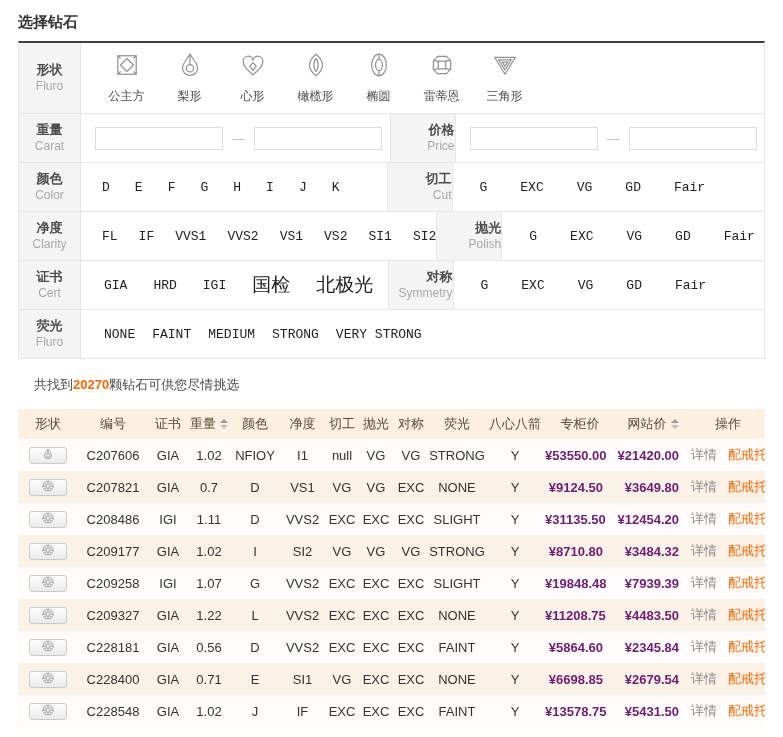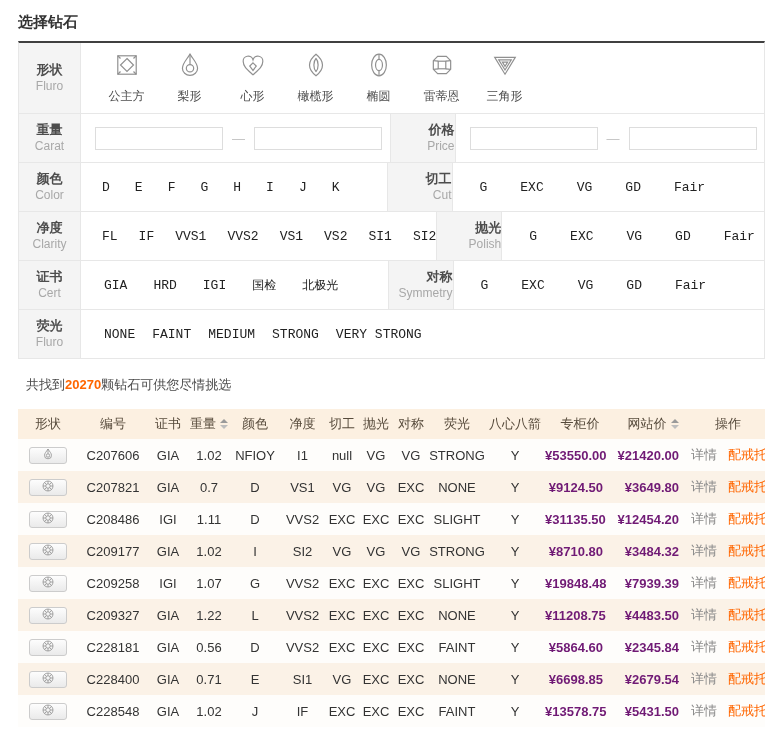--- a/index.html
+++ b/index.html
@@ -37,26 +37,26 @@
     width:128px; height:23px; border:1px solid #ddd; background:#fff; outline:none;
     font-family:"Liberation Sans",sans-serif; font-size:12px; padding:0 4px;
   }
   .range .dash { margin:0 9px; color:#c0c0c0; font-size:13px; }
 
   .opts { display:flex; align-items:center; font-family:"Liberation Mono","DejaVu Sans Mono",monospace; font-size:13px; color:#222; white-space:nowrap; }
   .opt { cursor:pointer; }
   .opts-color   { gap:25px; padding-left:21px; }
   .opts-clarity { gap:21px; padding-left:21px; }
   .opts-cert    { gap:26px; padding-left:23px; }
-  .opts-cert .opt-cn { font-family:Liberation Mono, monospace; font-size:12px; }
+  .opts-cert .opt-cn { font-family:Liberation Mono, monospace; font-size:19px; }
   .opts-fluro   { gap:17px; padding-left:23px; }
   .opts-grade   { gap:33px; padding-left:27px; }
 
   
-  .summary { margin:17px 8px 0; font-size:13px; color:#4a4a4a; }
+  .summary { margin:17px 16px 0; font-size:13px; color:#4a4a4a; }
   .summary .count { color:#ff6600; font-weight:bold; }
 
   
   .results { margin-top:15px; }
   table { width:747px; border-collapse:collapse; table-layout:fixed; }
   th, td { text-align:center; white-space:nowrap; overflow:hidden; }
   thead th { background:#fcf0e1; height:30px; font-size:13px; font-weight:normal; color:#574b3c; }
   tbody td { height:32px; font-size:13px; color:#333; }
   tbody tr:nth-child(odd)  { background:#fefdfb; }
   tbody tr:nth-child(even) { background:#fbf2e7; }

